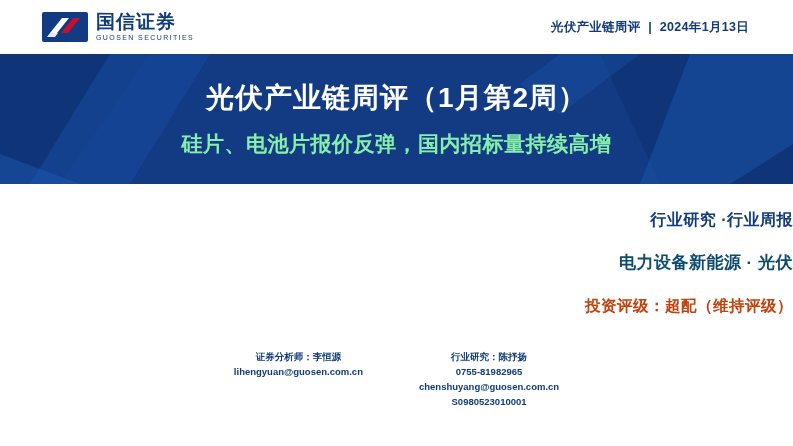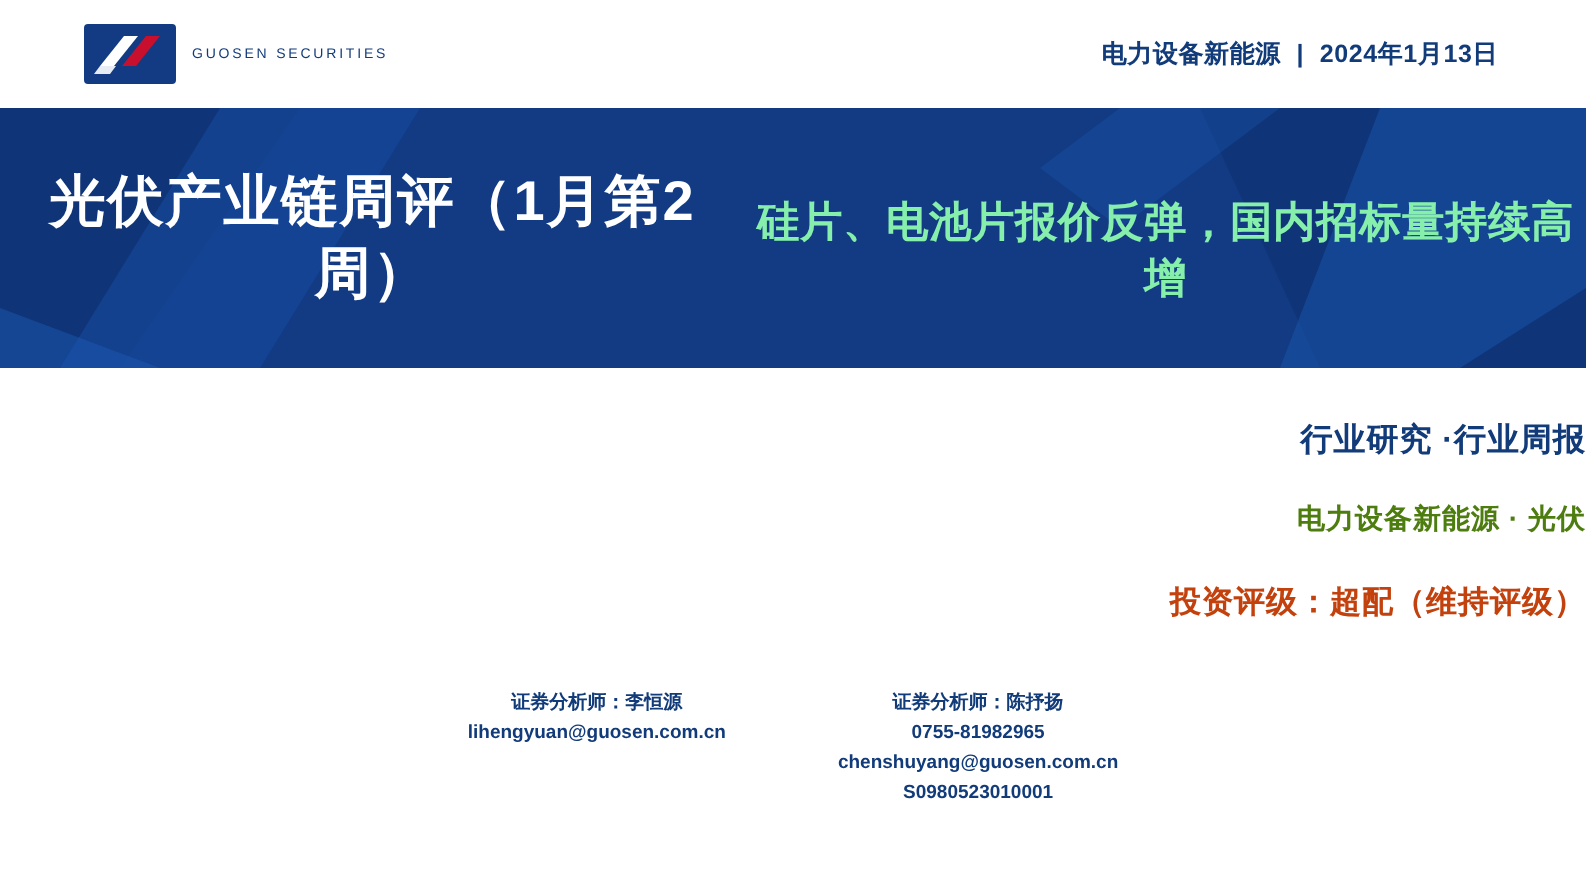--- a/index.html
+++ b/index.html
@@ -82,20 +82,21 @@
     position: absolute;
     top: 0; left: 0;
     width: 793px; height: 130px;
   }
   .band-inner {
     position: relative;
     z-index: 3;
     width: 100%;
     height: 100%;
     display: flex;
+    flex-direction: column;
     align-items: center;
     justify-content: center;
   }
   .band-title {
     font-size: 28px;
     font-weight: bold;
     color: #ffffff;
     letter-spacing: 1px;
     line-height: 36px;
     text-align: center;
@@ -123,23 +124,23 @@
   }
   .line1 {
     margin-top: 26px;
     font-size: 16px;
     font-weight: bold;
     color: #123b7a;
     letter-spacing: .5px;
   }
   .line2 {
     margin-top: 20px;
-    font-size: 14px;
-    font-weight: bold;
-    color: #4d7c0f;
+    font-size: 17px;
+    font-weight: bold;
+    color: #0c4a6e;
     letter-spacing: .5px;
   }
   .line3 {
     margin-top: 22px;
     font-size: 15.5px;
     font-weight: bold;
     color: #c2410c;
     letter-spacing: .5px;
   }
 
@@ -193,26 +194,27 @@
     <div class="logo-wrap">
       <div class="logo-mark">
         <svg width="46" height="30" viewBox="0 0 46 30" xmlns="http://www.w3.org/2000/svg">
           <rect x="0" y="0" width="46" height="30" rx="2" fill="#123b84"></rect>
           <path d="M8 21 L20 6 L27 6 L15 21 Z" fill="#ffffff"></path>
           <path d="M19 21 L31 6 L38 6 L26 21 Z" fill="#c8102e"></path>
           <path d="M8 21 L16 21 L13 25 L5 25 Z" fill="#ffffff" opacity="0.9"></path>
         </svg>
       </div>
       <div class="logo-text">
+        <span class="logo-cn">国信证券</span>
         <span class="logo-en">GUOSEN SECURITIES</span>
       </div>
     </div>
 
     <div class="report-meta">
-      <span>电力设备新能源</span>
+      <span>光伏产业链周评</span>
       <span class="sep">|</span>
       <span>2024年1月13日</span>
     </div>
   </div>
 
   <div class="band">
     <svg class="deco" viewBox="0 0 793 130" xmlns="http://www.w3.org/2000/svg" preserveAspectRatio="none">
       <rect x="0" y="0" width="793" height="130" fill="#123b84"></rect>
       <polygon points="0,0 150,0 60,130 0,130" fill="#0f3576" opacity="0.85"></polygon>
       <polygon points="110,0 210,0 130,130 30,130" fill="#164a9c" opacity="0.6"></polygon>
@@ -231,21 +233,21 @@
     <div class="line1">行业研究 ·行业周报</div>
     <div class="line2">电力设备新能源 · 光伏</div>
     <div class="line3">投资评级：超配（维持评级）</div>
 
     <div class="analysts">
       <div class="analyst">
         <div>证券分析师：李恒源</div>
         <div>lihengyuan@guosen.com.cn</div>
       </div>
       <div class="analyst">
-        <div>证券分析师：陈抒扬</div>
+        <div>行业研究：陈抒扬</div>
         <div>0755-81982965</div>
         <div>chenshuyang@guosen.com.cn</div>
         <div>S0980523010001</div>
       </div>
     </div>
   </div>
 
 
 </div>
 

